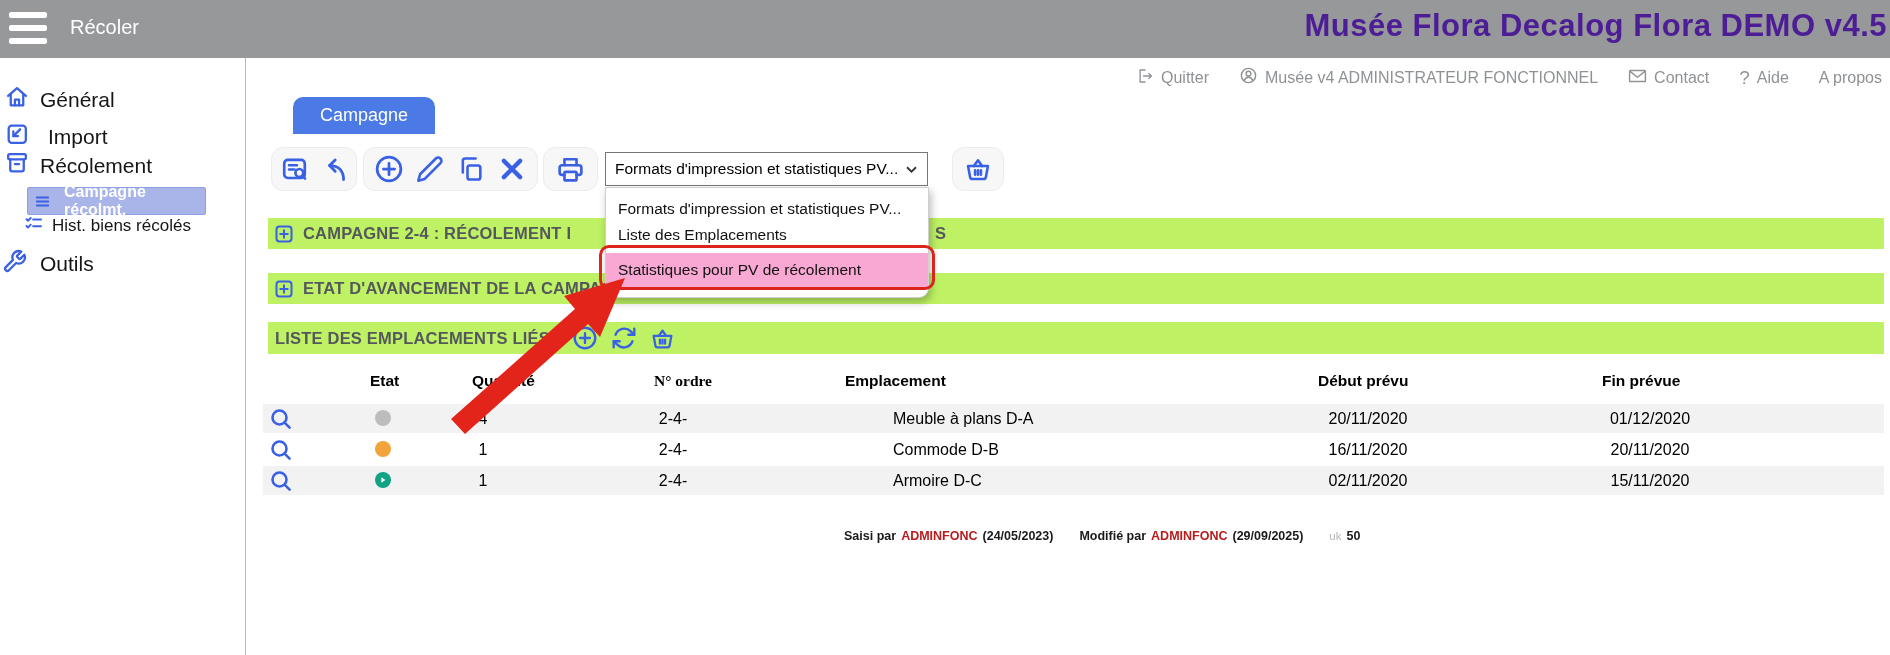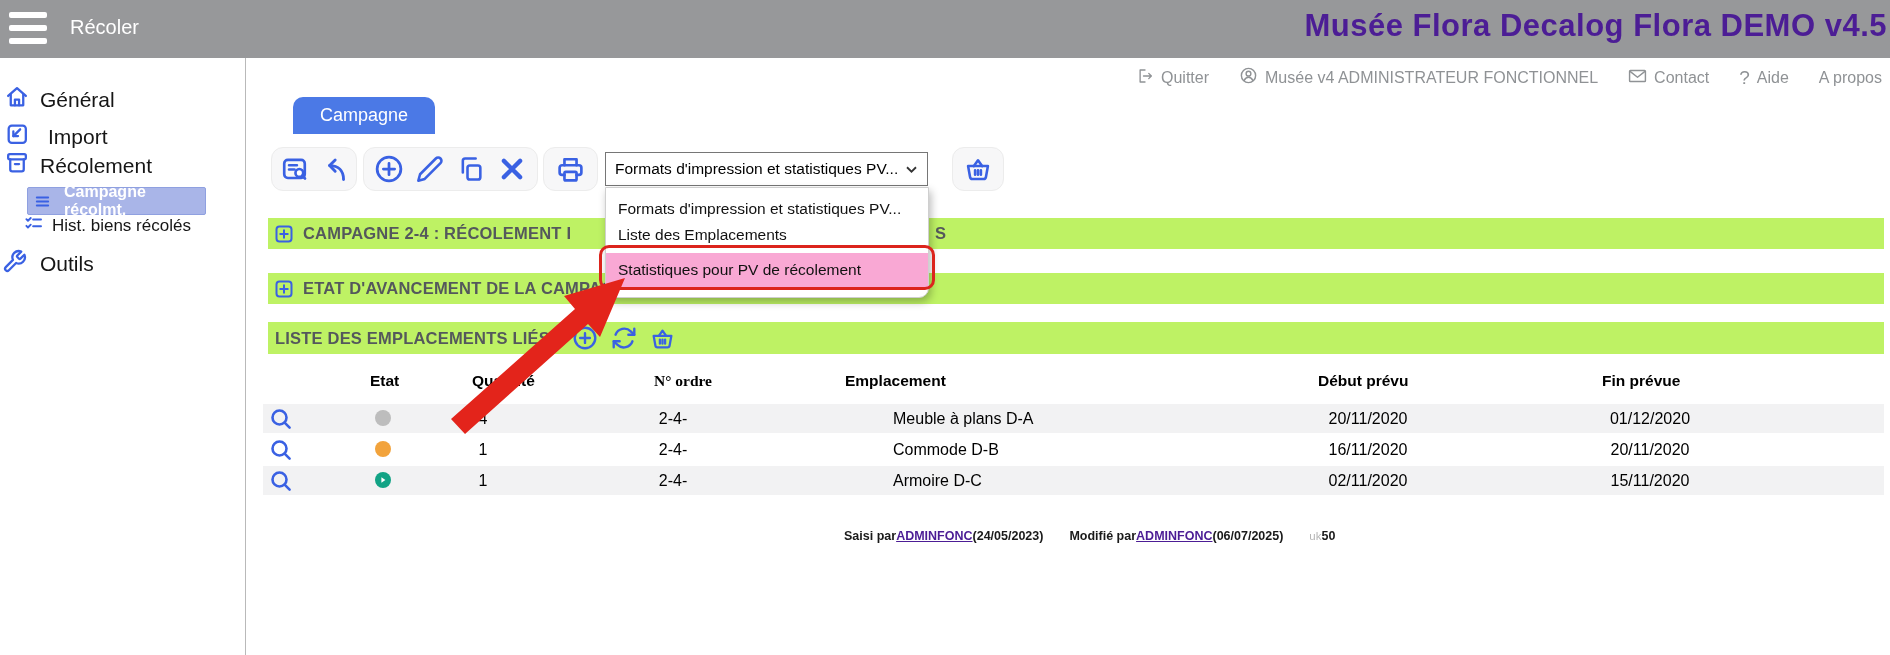--- a/index.html
+++ b/index.html
@@ -61,22 +61,22 @@
   .dot-1{background:#f2a33c;}
   .dot-2{background:#12a385;}
   .cell{position:absolute;line-height:29px;white-space:nowrap;}
   .c-qty{left:180px;width:80px;text-align:center;}
   .c-ord{left:360px;width:100px;text-align:center;}
   .c-emp{left:598px;margin-left:32px;}
   .c-deb{left:1020px;width:170px;text-align:center;}
   .c-fin{left:1307px;width:160px;text-align:center;}
   
   .foot{position:absolute;left:844px;top:529px;display:flex;gap:26px;align-items:baseline;font-size:12.5px;font-weight:bold;color:#1a1a1a;white-space:nowrap;}
-  .fgrp{display:flex;align-items:baseline;}
-  .flink{color:#4c1d95;cursor:pointer;text-decoration:underline;}
+  .fgrp{display:flex;gap:5px;align-items:baseline;}
+  .flink{color:#b91c1c;cursor:pointer;}
   .fuk{color:#b5b5b5;font-weight:normal;font-size:11.5px;}
   .arrow-layer{position:absolute;left:0;top:0;width:1890px;height:655px;z-index:9;pointer-events:none;}
 </style>
 </head>
 <body>
 
 <div class="page">
 
   <div class="topbar">
     <div class="burger">
@@ -340,21 +340,21 @@
 
   <div class="foot">
     <span class="fgrp">
       <span>Saisi par</span>
       <span class="flink">ADMINFONC</span>
       <span>(24/05/2023)</span>
     </span>
     <span class="fgrp">
       <span>Modifié par</span>
       <span class="flink">ADMINFONC</span>
-      <span>(06/07/2025)</span>
+      <span>(29/09/2025)</span>
     </span>
     <span class="fgrp">
       <span class="fuk">uk</span>
       <span>50</span>
     </span>
   </div>
 
   <div class="menu">
     <div class="menu-item">Formats d'impression et statistiques PV...</div>
     <div class="menu-item">Liste des Emplacements</div>

